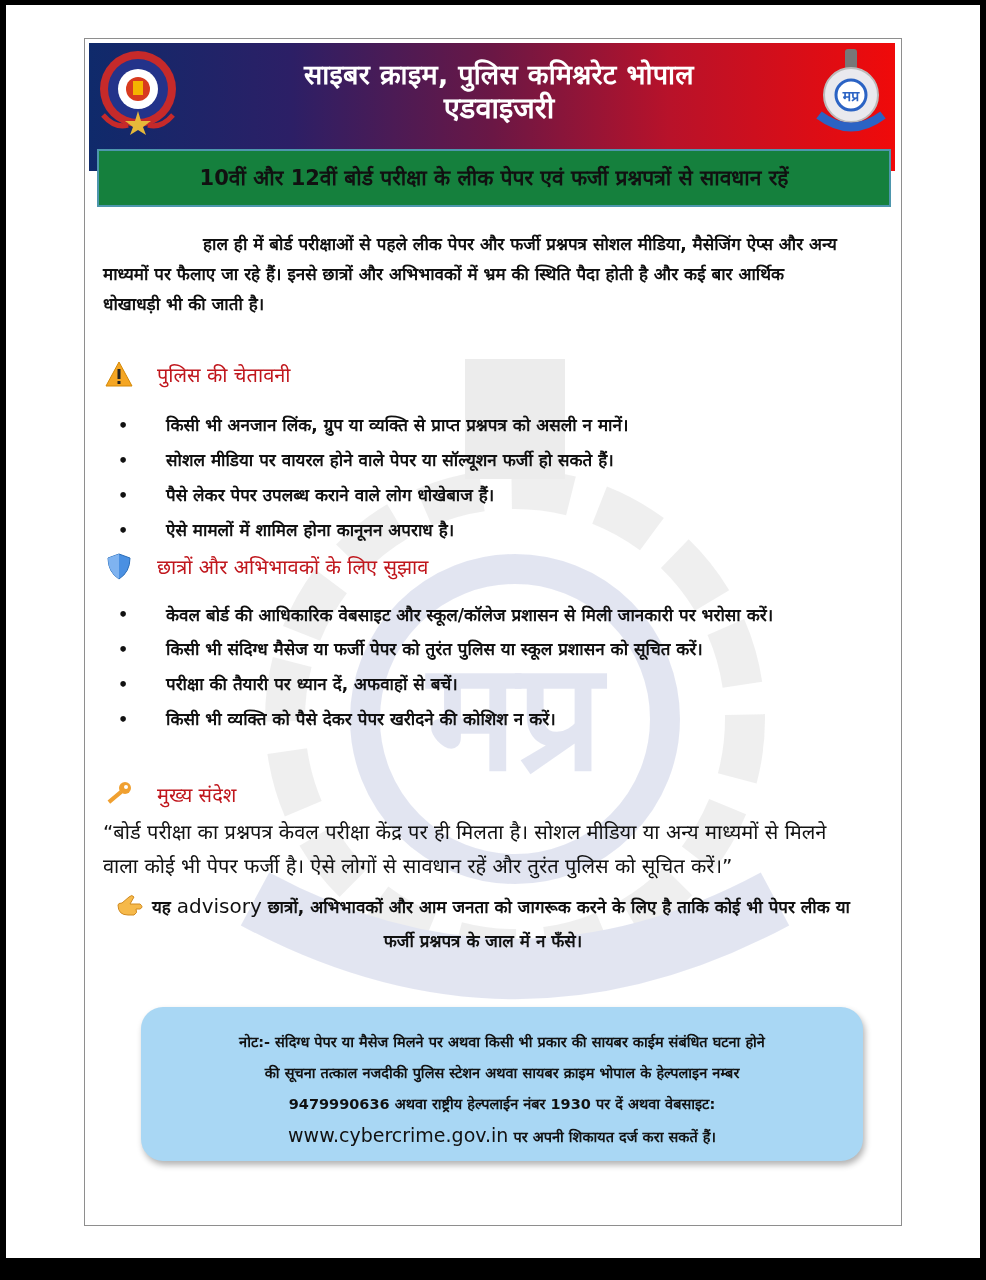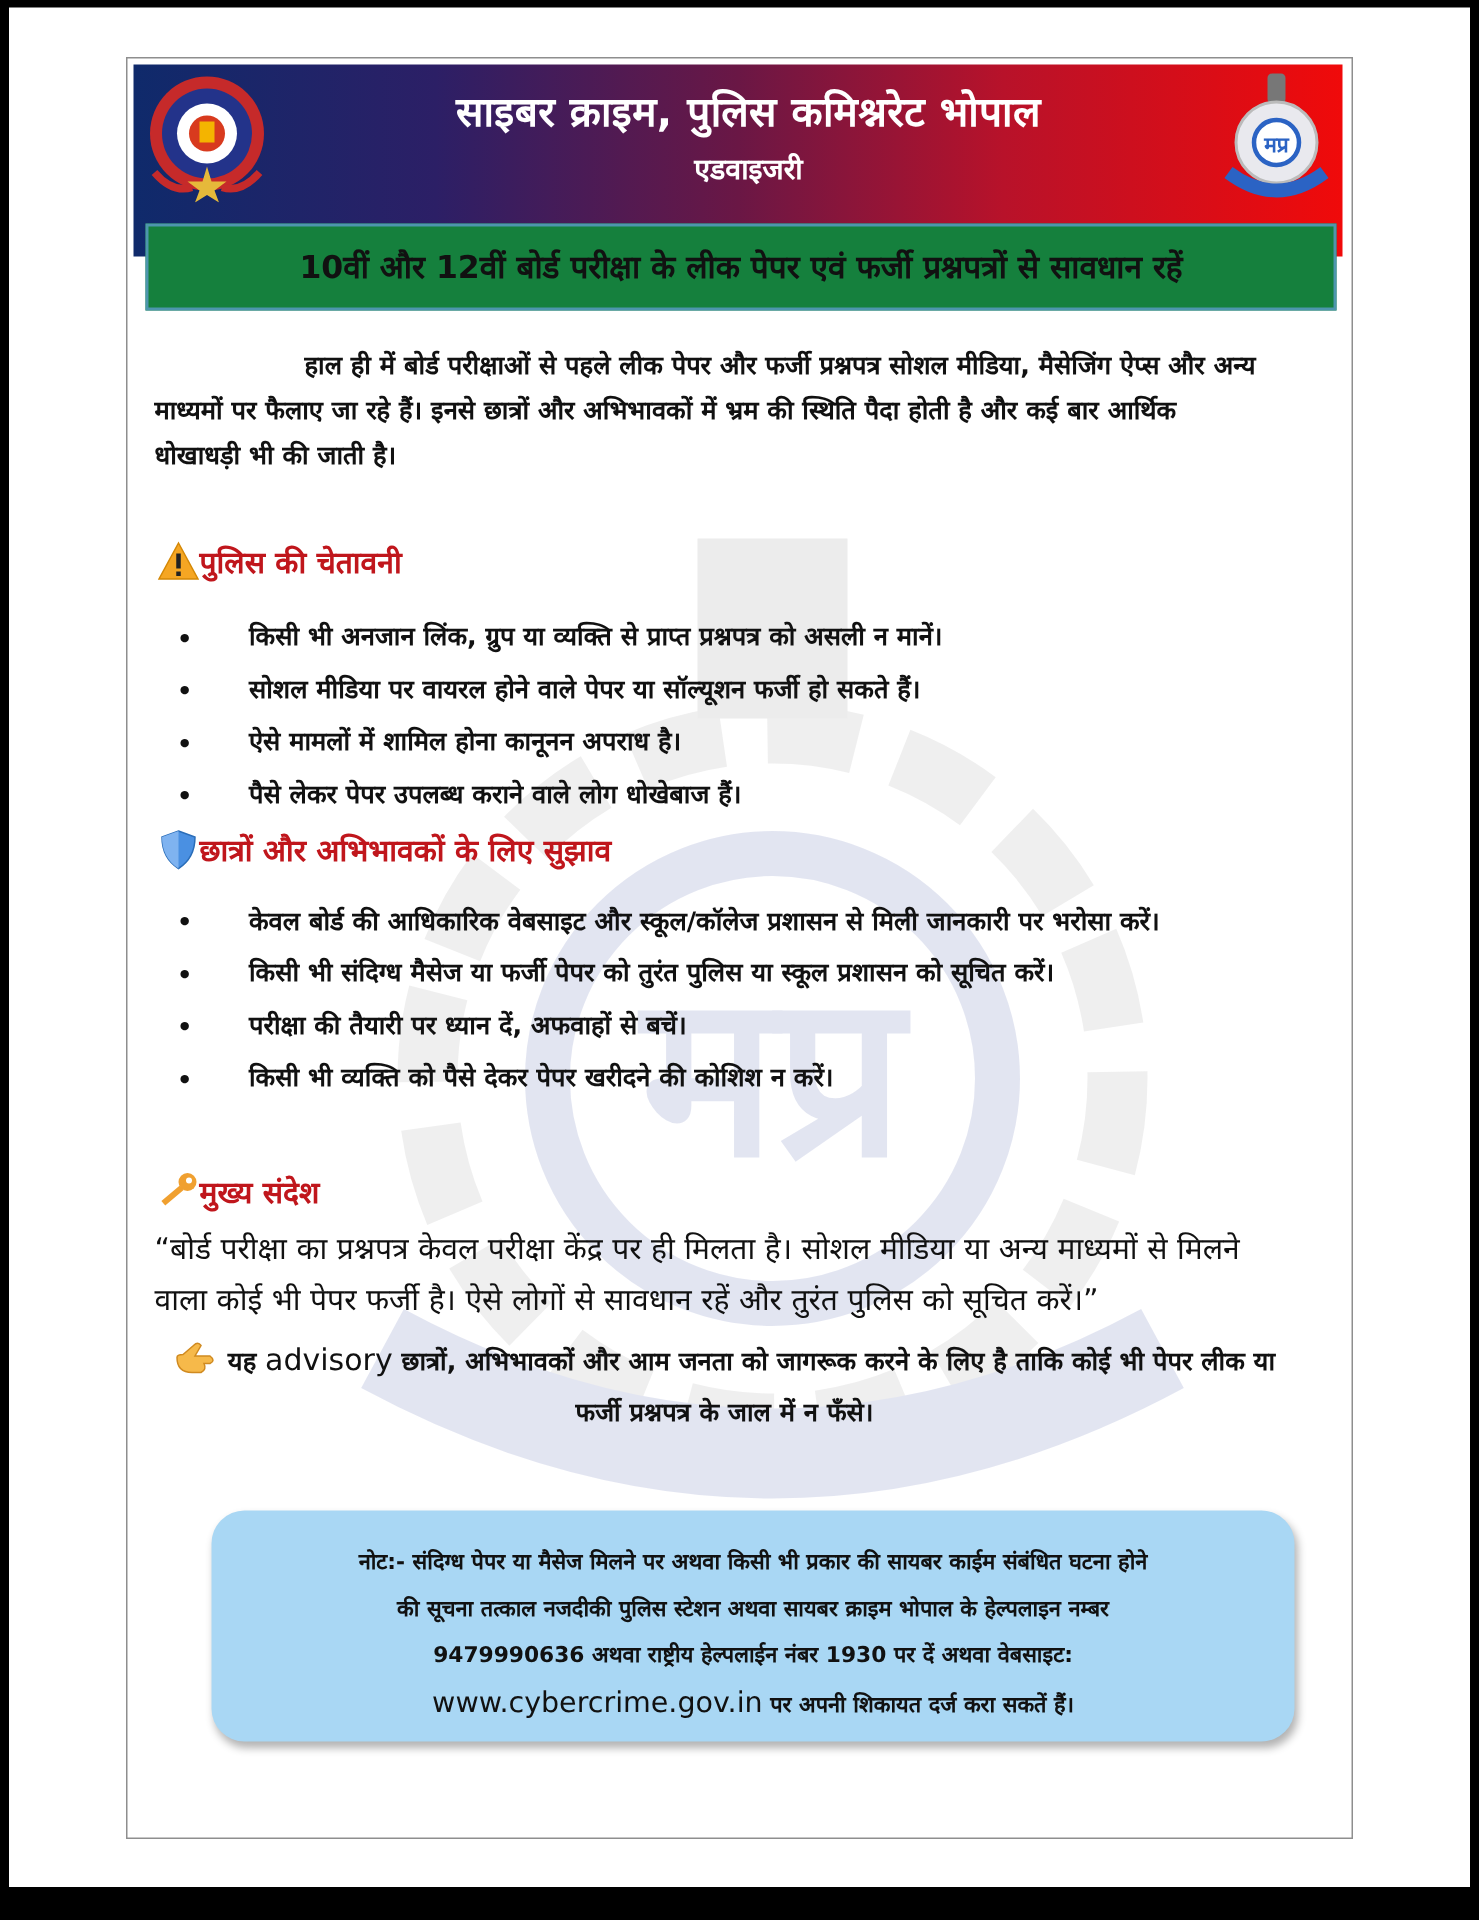--- a/index.html
+++ b/index.html
@@ -5,26 +5,26 @@
   html,body{margin:0;padding:0;}
   body{width:986px;height:1280px;background:#000;position:relative;overflow:hidden;font-family:"DejaVu Sans","Liberation Sans",sans-serif;}
   .page{position:absolute;left:6px;top:5px;width:974px;height:1253px;background:#fff;}
   .frame{position:absolute;left:78px;top:33px;width:816px;height:1186px;border:1.5px solid #8e8e8e;background:#fff;overflow:hidden;}
   .watermark{position:absolute;left:150px;top:300px;width:560px;height:680px;opacity:0.13;pointer-events:none;}
   .header{position:absolute;left:4px;top:4px;width:806px;height:128px;background:linear-gradient(90deg,#0f2a6b 0%,#2c1f66 25%,#6a1745 50%,#b8122a 72%,#f00a0a 100%);}
   .logo-left{position:absolute;left:6px;top:6px;width:86px;height:86px;}
   .logo-right{position:absolute;left:724px;top:4px;width:76px;height:90px;}
   .h-title{position:absolute;left:100px;width:620px;text-align:center;color:#fff;font-weight:bold;font-family:"DejaVu Sans",sans-serif;}
   .h-title.t1{top:12px;font-size:27px;letter-spacing:0.3px;}
-  .h-title.t2{top:56px;font-size:19px;}
+  .h-title.t2{top:44px;font-size:29px;}
   .subject{position:absolute;left:12px;top:110px;width:794px;height:58px;background:#15803d;border:2.5px solid #4d96ad;box-sizing:border-box;text-align:center;line-height:54px;font-size:21px;font-weight:bold;color:#111;}
   .para{position:absolute;left:18px;width:740px;font-size:17px;font-weight:bold;color:#111;line-height:30px;}
   .intro{top:190px;}
   .intro .indent{display:inline-block;width:100px;}
-  .sec-head{position:absolute;left:20px;height:34px;display:flex;align-items:center;gap:0;font-size:20px;font-weight:bold;color:#c0161c;}
+  .sec-head{position:absolute;left:20px;height:34px;display:flex;align-items:center;gap:24px;font-size:20px;font-weight:normal;color:#c0161c;}
   .sec-icon{width:28px;height:28px;display:inline-block;}
   .bullets{position:absolute;left:20px;width:760px;margin:11px;padding:0;list-style:none;font-size:17px;font-weight:bold;color:#111;}
   .bullets li{position:relative;padding-left:50px;height:35px;line-height:35px;}
   .bullets li::before{content:"•";position:absolute;left:2px;top:0;font-size:16px;}
   .bullets li.wrap{height:auto;line-height:34px;text-indent:50px;padding-left:0;}
   .bullets li.wrap::before{left:2px;text-indent:0;}
   .quote{position:absolute;left:18px;top:776px;width:760px;font-size:20px;font-weight:normal;color:#111;line-height:34px;}
   .closing{position:absolute;left:18px;top:850px;width:760px;font-size:17px;font-weight:bold;color:#111;line-height:34px;text-align:center;}
   .closing .latin{font-weight:normal;font-size:20px;}
   .note{position:absolute;left:56px;top:968px;width:722px;height:154px;border-radius:22px;background:#a9d7f4;box-shadow:2px 4px 6px rgba(0,0,0,0.3);text-align:center;color:#111;font-weight:bold;font-size:14.5px;line-height:31px;padding-top:20px;box-sizing:border-box;}
@@ -77,22 +77,22 @@
       <svg class="sec-icon" viewBox="0 0 28 28">
         <polygon points="14,2 27,26 1,26" fill="#f5a623" stroke="#d48806" stroke-width="1"></polygon>
         <rect x="12.5" y="9" width="3" height="10" fill="#222"></rect>
         <rect x="12.5" y="21" width="3" height="3" fill="#222"></rect>
       </svg>
       <span>पुलिस की चेतावनी</span>
     </div>
     <ul class="bullets" style="top:358px;">
       <li>किसी भी अनजान लिंक, ग्रुप या व्यक्ति से प्राप्त प्रश्नपत्र को असली न मानें।</li>
       <li>सोशल मीडिया पर वायरल होने वाले पेपर या सॉल्यूशन फर्जी हो सकते हैं।</li>
+      <li>पैसे लेकर पेपर उपलब्ध कराने वाले लोग धोखेबाज हैं।</li>
       <li>ऐसे मामलों में शामिल होना कानूनन अपराध है।</li>
-      <li>पैसे लेकर पेपर उपलब्ध कराने वाले लोग धोखेबाज हैं।</li>
     </ul>
 
     <div class="sec-head" style="top:510px;">
       <svg class="sec-icon" viewBox="0 0 28 28">
         <path d="M14 2 L25 6 Q25 20 14 27 Q3 20 3 6 Z" fill="#4a90e2" stroke="#2a6db8" stroke-width="1"></path>
         <path d="M14 2 L14 27 Q3 20 3 6 Z" fill="#7fb3f0"></path>
       </svg>
       <span>छात्रों और अभिभावकों के लिए सुझाव</span>
     </div>
     <ul class="bullets" style="top:548px;">

